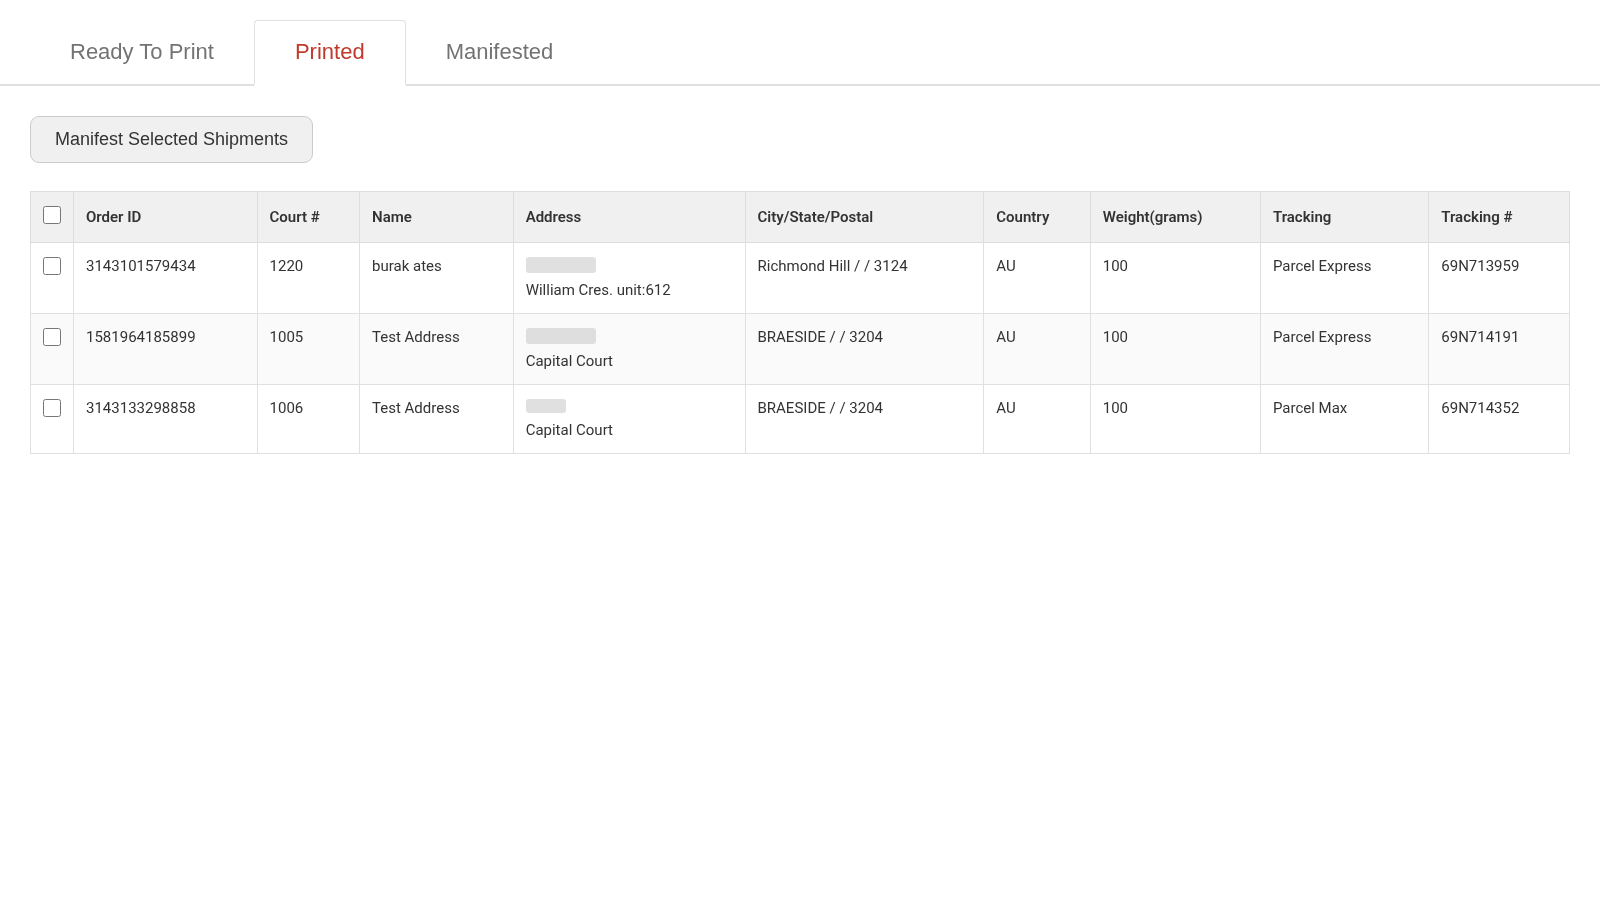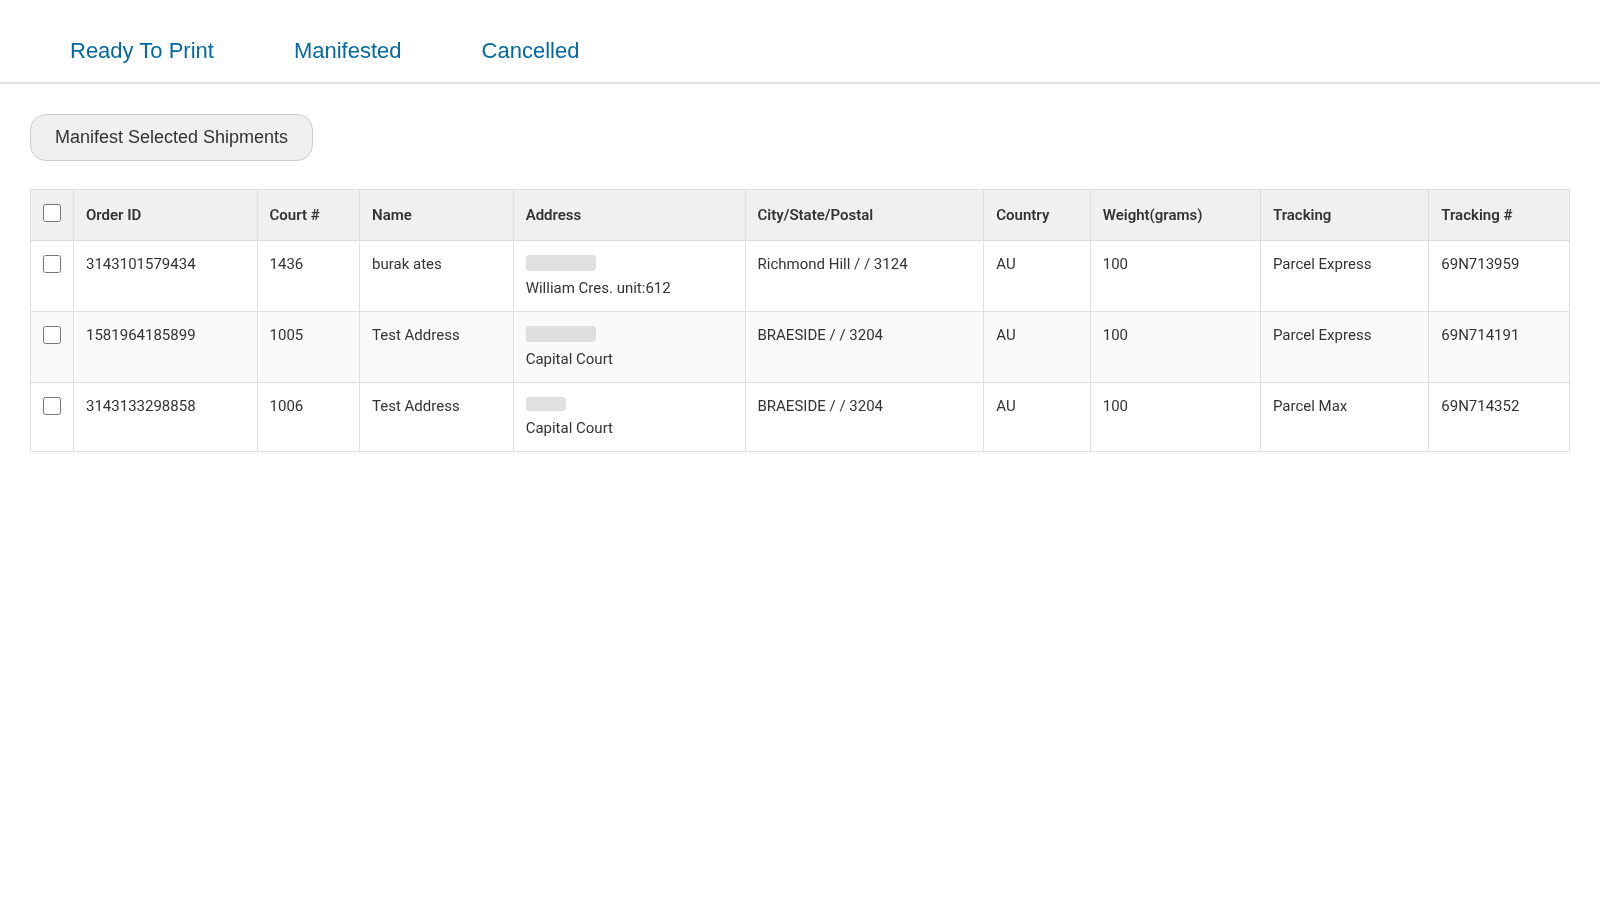--- a/index.html
+++ b/index.html
@@ -28,21 +28,21 @@
       display: flex;
       border-bottom: 2px solid #e0e0e0;
       padding-left: 30px;
       background: #fff;
     }
 
     .tab {
       padding: 18px 40px;
       font-size: 22px;
       font-weight: 500;
-      color: #0369a1;
+      color: #737373;
       cursor: pointer;
       border: none;
       background: transparent;
       position: relative;
       white-space: nowrap;
     }
 
     .tab.active {
       color: #c0392b;
       border-bottom: 3px solid transparent;
@@ -65,21 +65,21 @@
       color: #222;
       margin-bottom: 24px;
     }
 
     .manifest-btn {
       border: 1px solid #ccc;
       background: #f0f0f0;
       padding: 12px 24px;
       font-size: 18px;
       color: #333;
-      border-radius: 16px;
+      border-radius: 9px;
       cursor: pointer;
       margin-bottom: 28px;
     }
 
     
     .table-wrapper {
       width: 100%;
       overflow-x: auto;
     }
 
@@ -149,22 +149,22 @@
       opacity: 0.6;
     }
   </style>
 </head>
 <body>
 
 <div class="page-wrapper">
 
   <div class="tabs-container">
     <button class="tab">Ready To Print</button>
+    <button class="tab active">Printed</button>
     <button class="tab">Manifested</button>
-    <button class="tab">Cancelled</button>
   </div>
 
   <div class="content">
 
 
     <button class="manifest-btn">Manifest Selected Shipments</button>
 
     
     <div class="table-wrapper">
       <table>
@@ -184,21 +184,21 @@
             <th>Tracking #</th>
           </tr>
         </thead>
         <tbody>
 
           <tr>
             <td class="checkbox-cell">
               <input type="checkbox" style="">
             </td>
             <td>3143101579434</td>
-            <td>1436</td>
+            <td>1220</td>
             <td>burak ates</td>
             <td>
               <span class="redacted-block"></span><br>
               <span>William Cres. unit:612</span>
             </td>
             <td>Richmond Hill / / 3124</td>
             <td>AU</td>
             <td>100</td>
             <td>Parcel Express</td>
             <td>69N713959</td>

